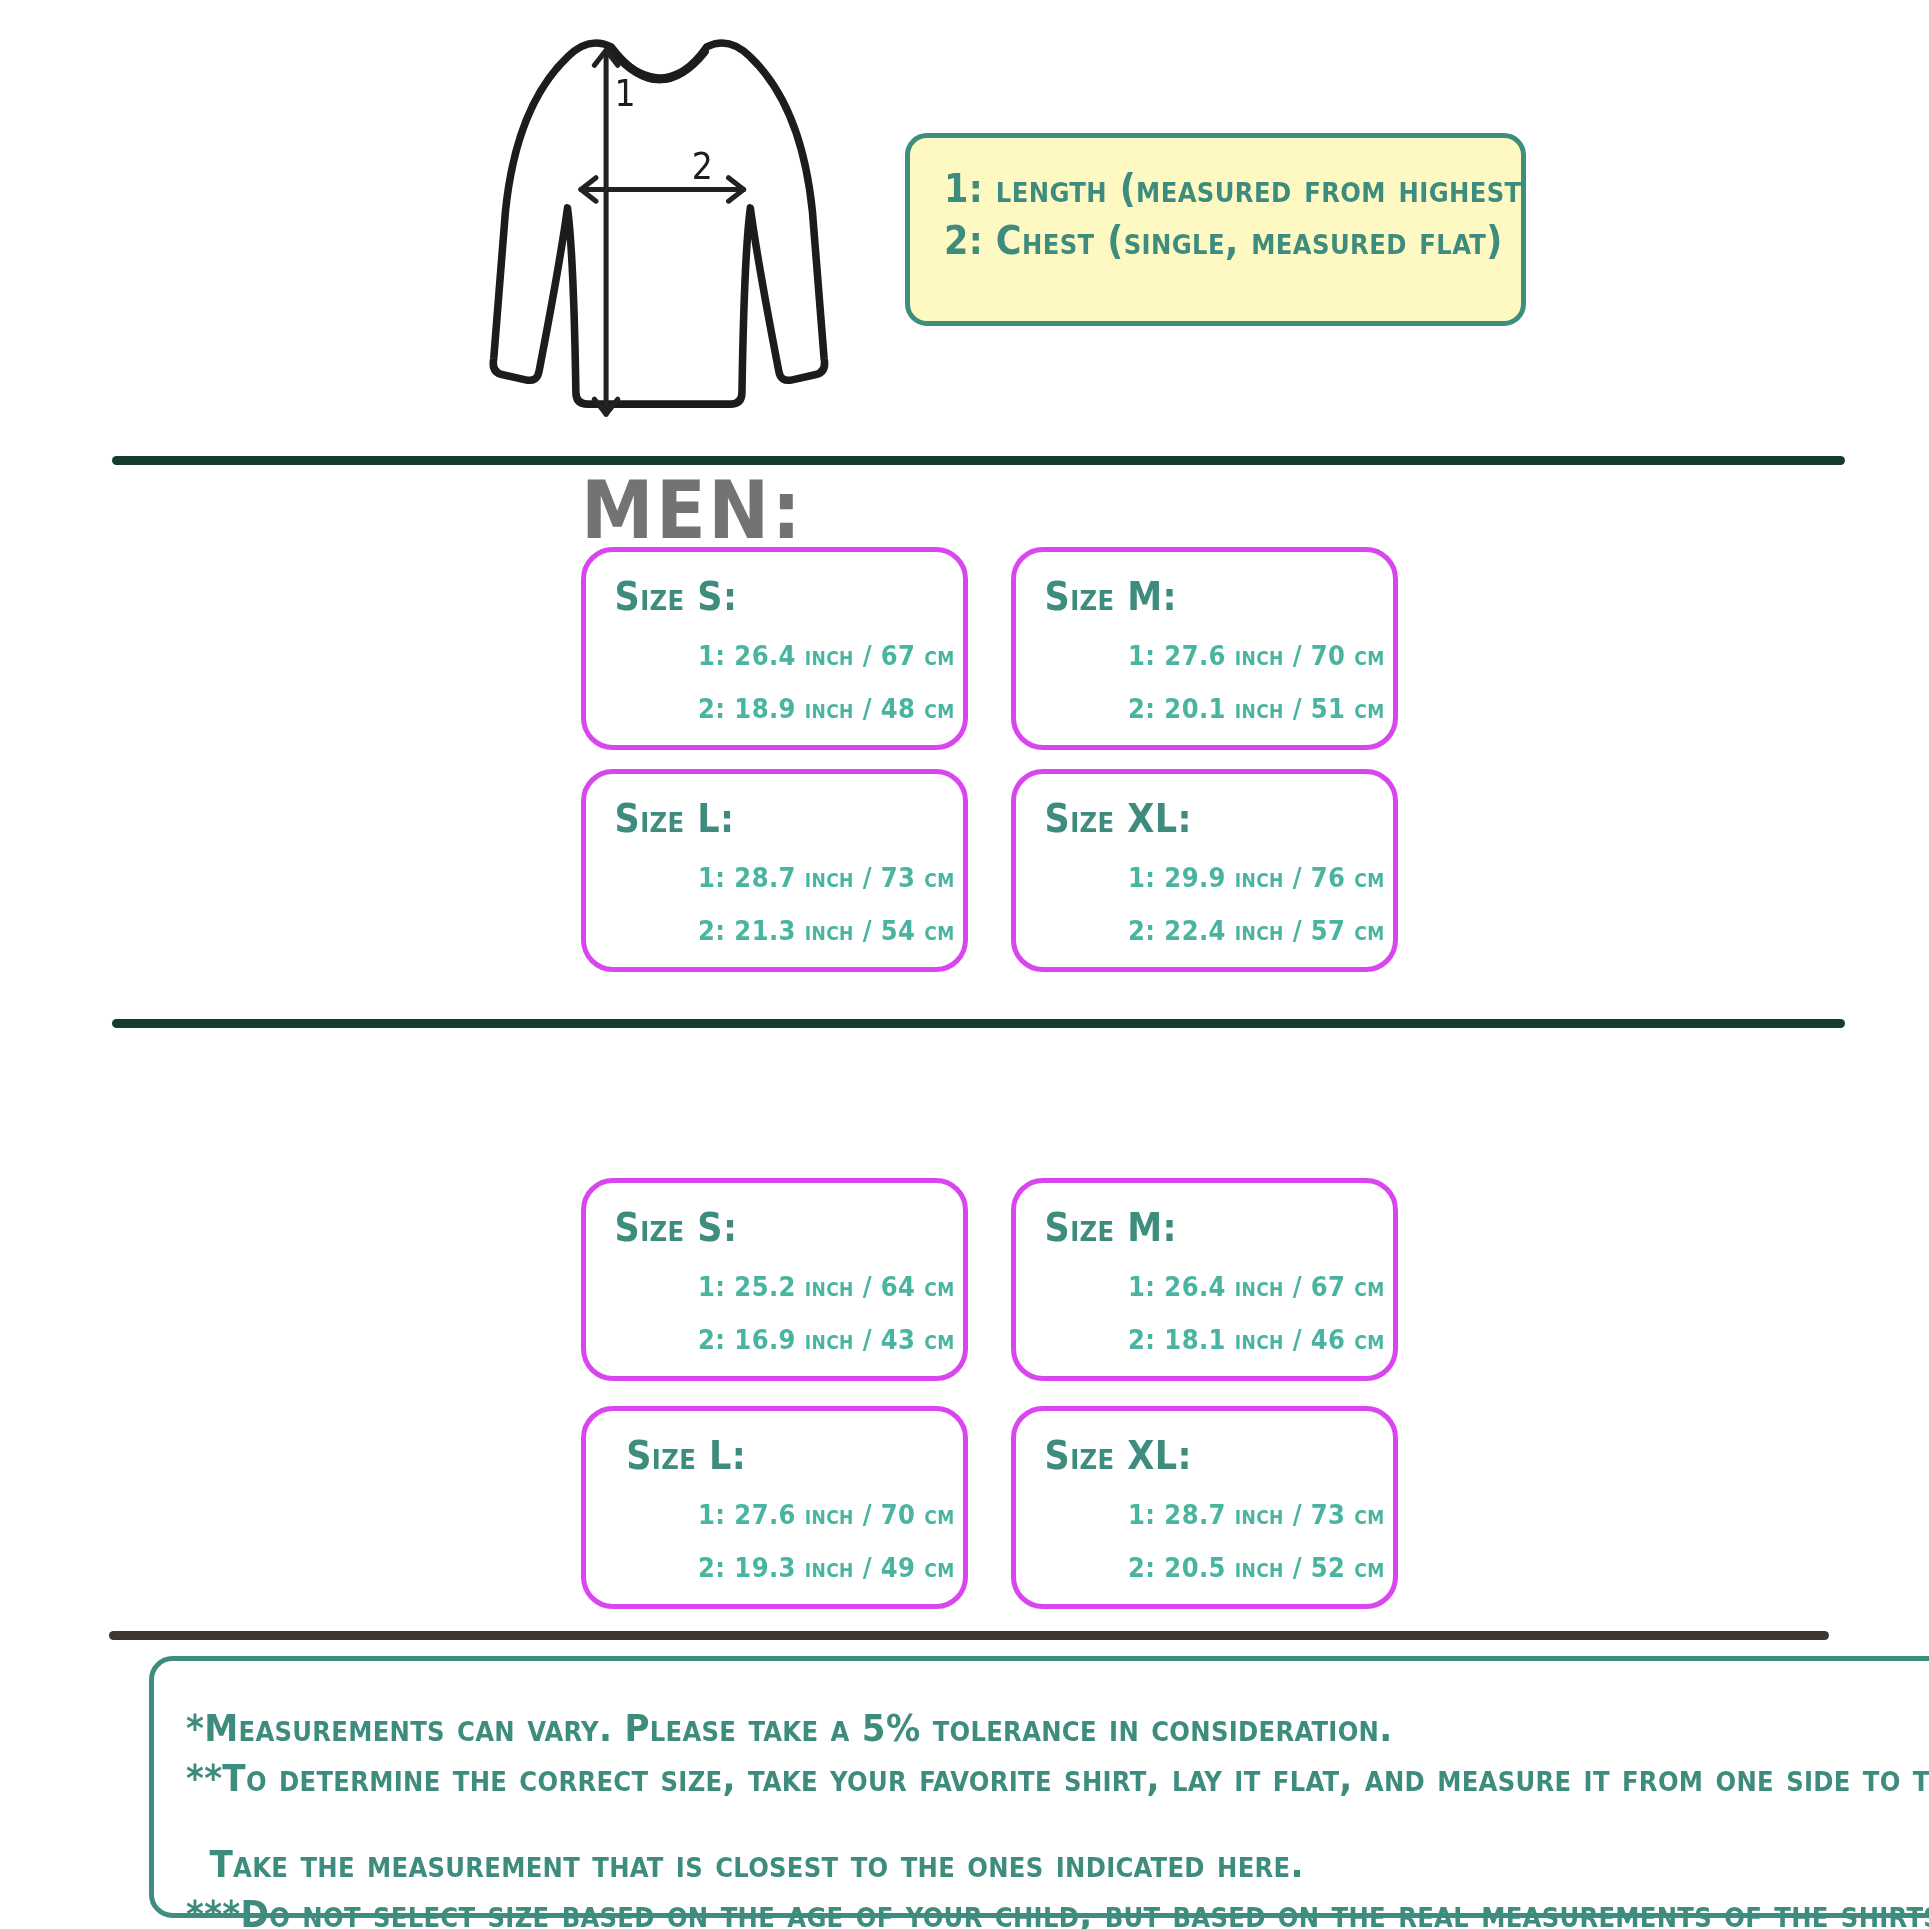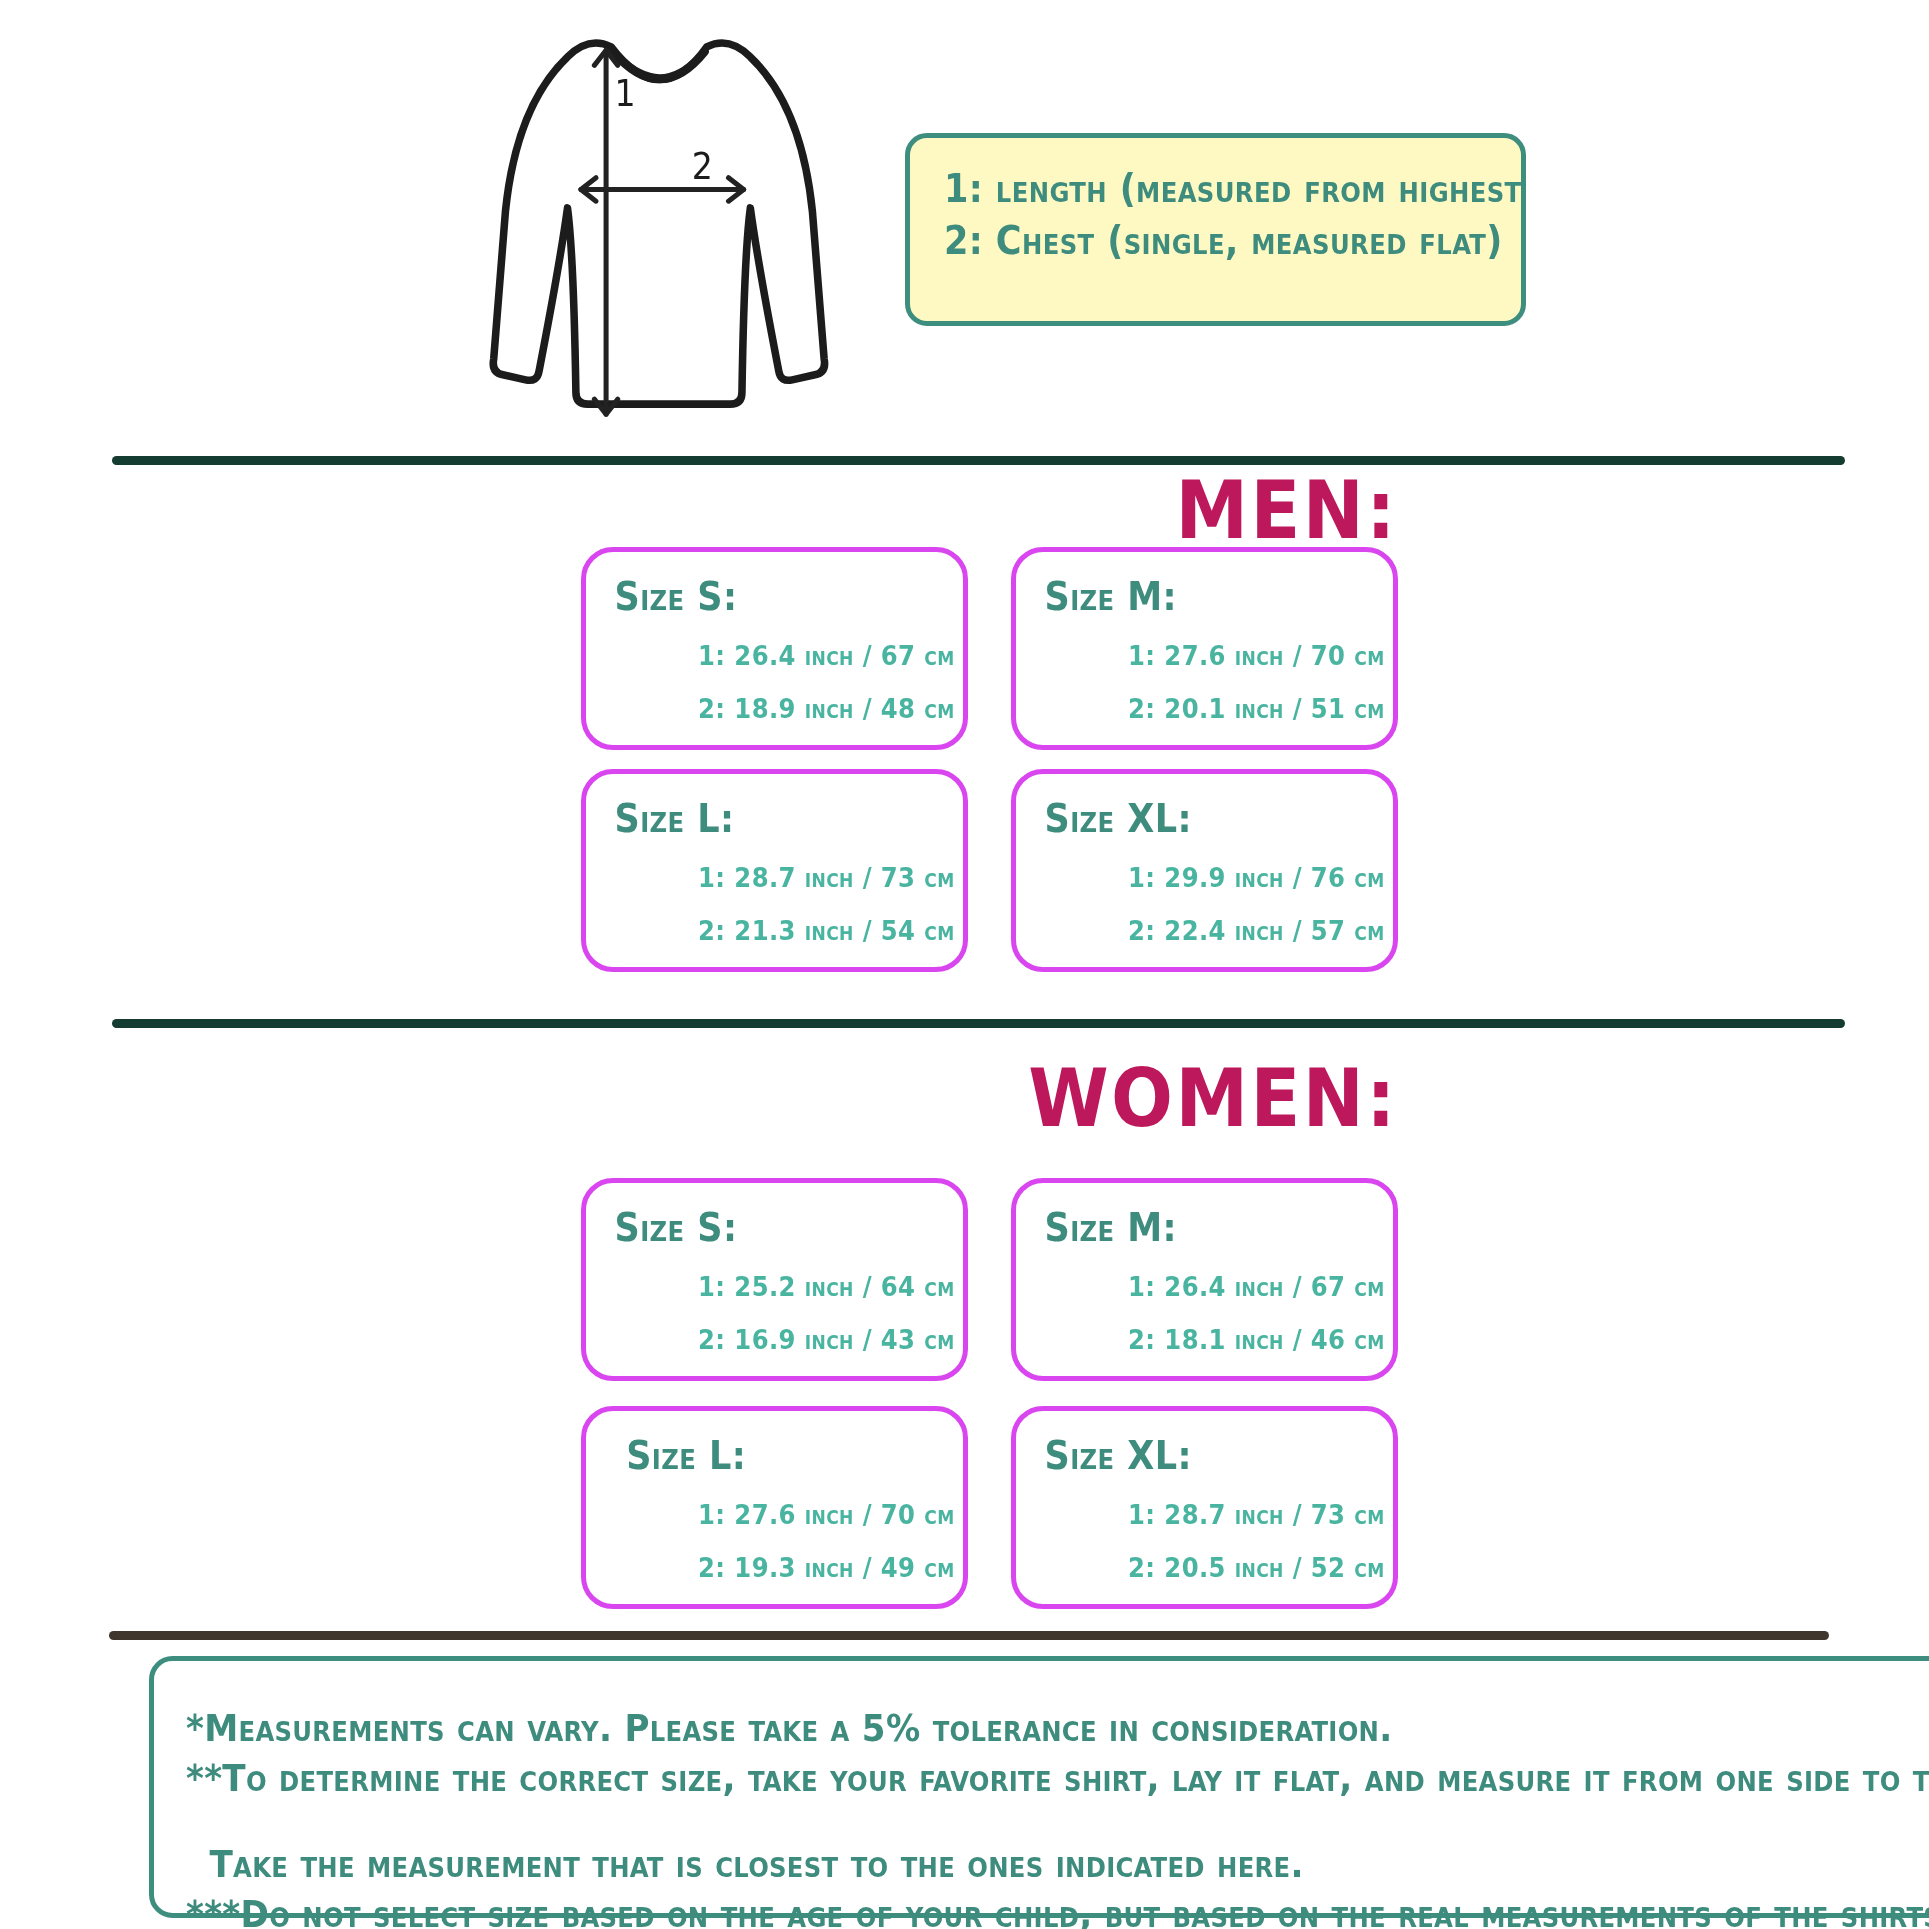--- a/index.html
+++ b/index.html
@@ -18,22 +18,22 @@
     font-size:39px;line-height:52px;font-weight:600;letter-spacing:0.4px;
     color:#3e8c7d;font-variant:small-caps;white-space:nowrap;
   }
   .legend-line.indent{padding-left:49px;}
   
   .divider{position:absolute;height:9.2px;border-radius:5px;}
   .divider.green{background:#143c31;left:112px;width:1733px;}
   .divider.brown{background:#3f372e;left:109px;width:1720px;}
   
   .section-heading{
-    position:absolute;left:581px;width:817px;text-align:right;
-    color:#be185d;font-size:81px;font-weight:700;letter-spacing:2.5px;white-space:nowrap;
+    position:absolute;left:581px;width:817px;text-align:left;
+    color:#737373;font-size:81px;font-weight:700;letter-spacing:2.5px;white-space:nowrap;
   }
   
   .size-box{
     position:absolute;width:387px;height:203px;box-sizing:border-box;
     border:5px solid #d946ef;border-radius:32px;background:#fff;
     padding:22px 8.4px 0 28.5px;
   }
   .size-box .hdr{
     font-size:39px;font-weight:700;letter-spacing:0.4px;color:#3e8c7d;
     font-variant:small-caps;margin-bottom:10px;white-space:nowrap;
@@ -117,21 +117,20 @@
     <div class="line">1: 28.7 inch / 73 cm</div>
     <div class="line">2: 21.3 inch / 54 cm</div>
   </div>
   <div class="size-box" style="left:1011px;top:769px;">
     <div class="hdr">Size XL:</div>
     <div class="line">1: 29.9 inch / 76 cm</div>
     <div class="line">2: 22.4 inch / 57 cm</div>
   </div>
 
   <div class="divider green" style="top:1019px;"></div>
-  <div class="section-heading" style="top:1051px;">WOMEN:</div>
 
   <div class="size-box" style="left:581px;top:1178px;">
     <div class="hdr">Size S:</div>
     <div class="line">1: 25.2 inch / 64 cm</div>
     <div class="line">2: 16.9 inch / 43 cm</div>
   </div>
   <div class="size-box" style="left:1011px;top:1178px;">
     <div class="hdr">Size M:</div>
     <div class="line">1: 26.4 inch / 67 cm</div>
     <div class="line">2: 18.1 inch / 46 cm</div>

